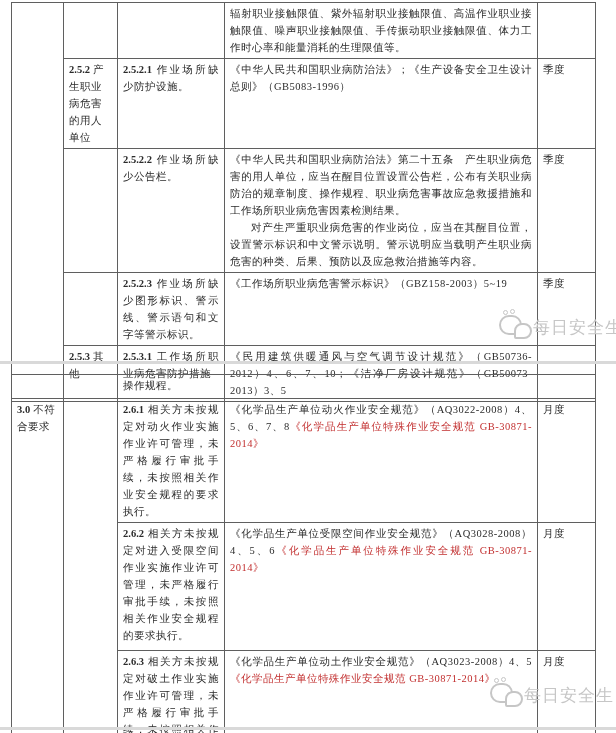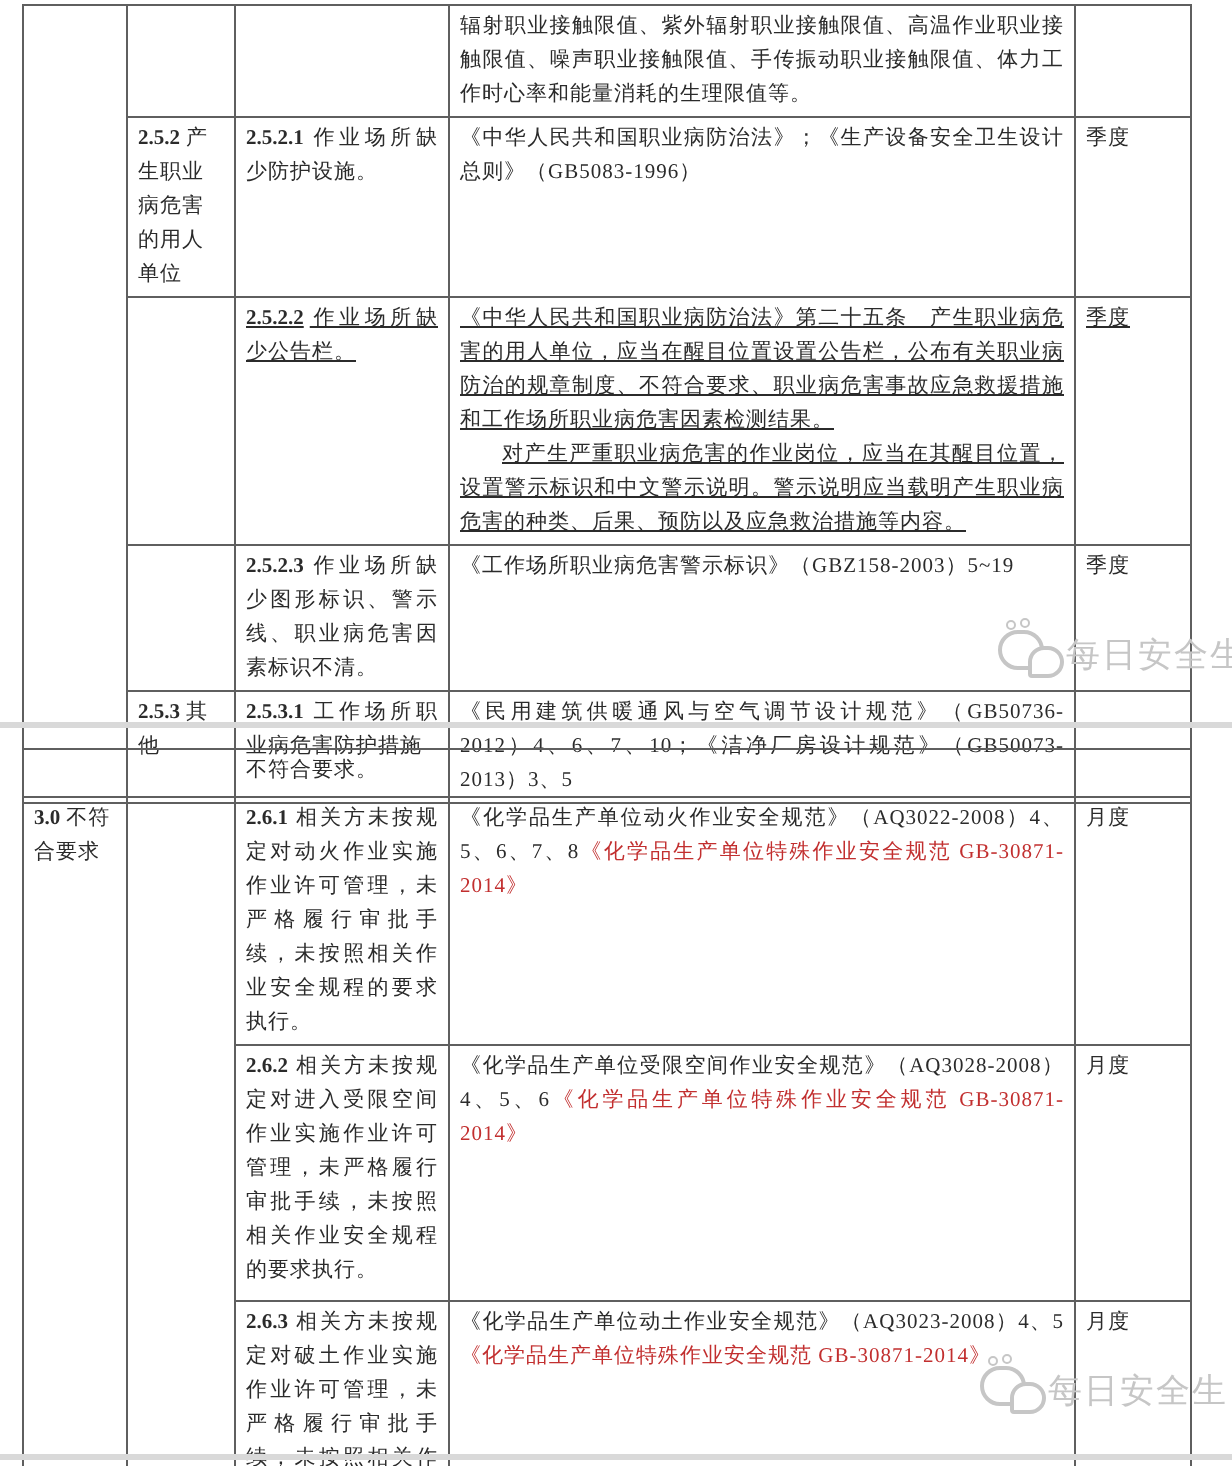--- a/index.html
+++ b/index.html
@@ -82,37 +82,37 @@
       <td class="cell-item vmid">
         <span class="no">2.5.2.1</span><span>作业场所缺少防护设施。</span>
       </td>
       <td class="cell-basis">
         <span>《中华人民共和国职业病防治法》；《生产设备安全卫生设计总则》（GB5083-1996）</span>
       </td>
       <td class="cell-frequency">
         <span>季度</span>
       </td>
     </tr>
-    <tr style="height:124px;text-decoration:underline;">
+    <tr style="height:124px;">
       <td></td>
       <td class="cell-item vmid">
         <span class="no">2.5.2.2</span><span>作业场所缺少公告栏。</span>
       </td>
       <td class="cell-basis">
-        <div>《中华人民共和国职业病防治法》第二十五条　产生职业病危害的用人单位，应当在醒目位置设置公告栏，公布有关职业病防治的规章制度、不符合要求、职业病危害事故应急救援措施和工作场所职业病危害因素检测结果。</div>
+        <div>《中华人民共和国职业病防治法》第二十五条　产生职业病危害的用人单位，应当在醒目位置设置公告栏，公布有关职业病防治的规章制度、操作规程、职业病危害事故应急救援措施和工作场所职业病危害因素检测结果。</div>
         <div class="indent">对产生严重职业病危害的作业岗位，应当在其醒目位置，设置警示标识和中文警示说明。警示说明应当载明产生职业病危害的种类、后果、预防以及应急救治措施等内容。</div>
       </td>
       <td class="cell-frequency">
         <span>季度</span>
       </td>
     </tr>
     <tr style="height:70px;">
       <td></td>
       <td class="cell-item">
-        <span class="no">2.5.2.3</span><span>作业场所缺少图形标识、警示线、职业病危害因素标识不清。</span>
+        <span class="no">2.5.2.3</span><span>作业场所缺少图形标识、警示线、警示语句和文字等警示标识。</span>
       </td>
       <td class="cell-basis">
         <span>《工作场所职业病危害警示标识》（GBZ158-2003）5~19</span>
       </td>
       <td class="cell-frequency">
         <span>季度</span>
       </td>
     </tr>
     <tr style="height:33px;">
       <td class="vmid">
@@ -137,21 +137,21 @@
         <col style="width:54px">
         <col style="width:107px">
       <col style="width:313px">
         <col style="width:58px">
     </colgroup>
     <tbody>
         <tr style="height:24px;">
       <td></td>
       <td></td>
       <td class="cell-item">
-        <span>不符合要求。</span>
+        <span>操作规程。</span>
       </td>
       <td class="cell-basis"></td>
       <td class="cell-frequency"></td>
     </tr>
     <tr style="height:97px;">
       <td rowspan="3" class="vmid">
         <span class="no">3.0</span><span>不符合要求</span>
       </td>
       <td rowspan="3"></td>
       <td class="cell-item">

